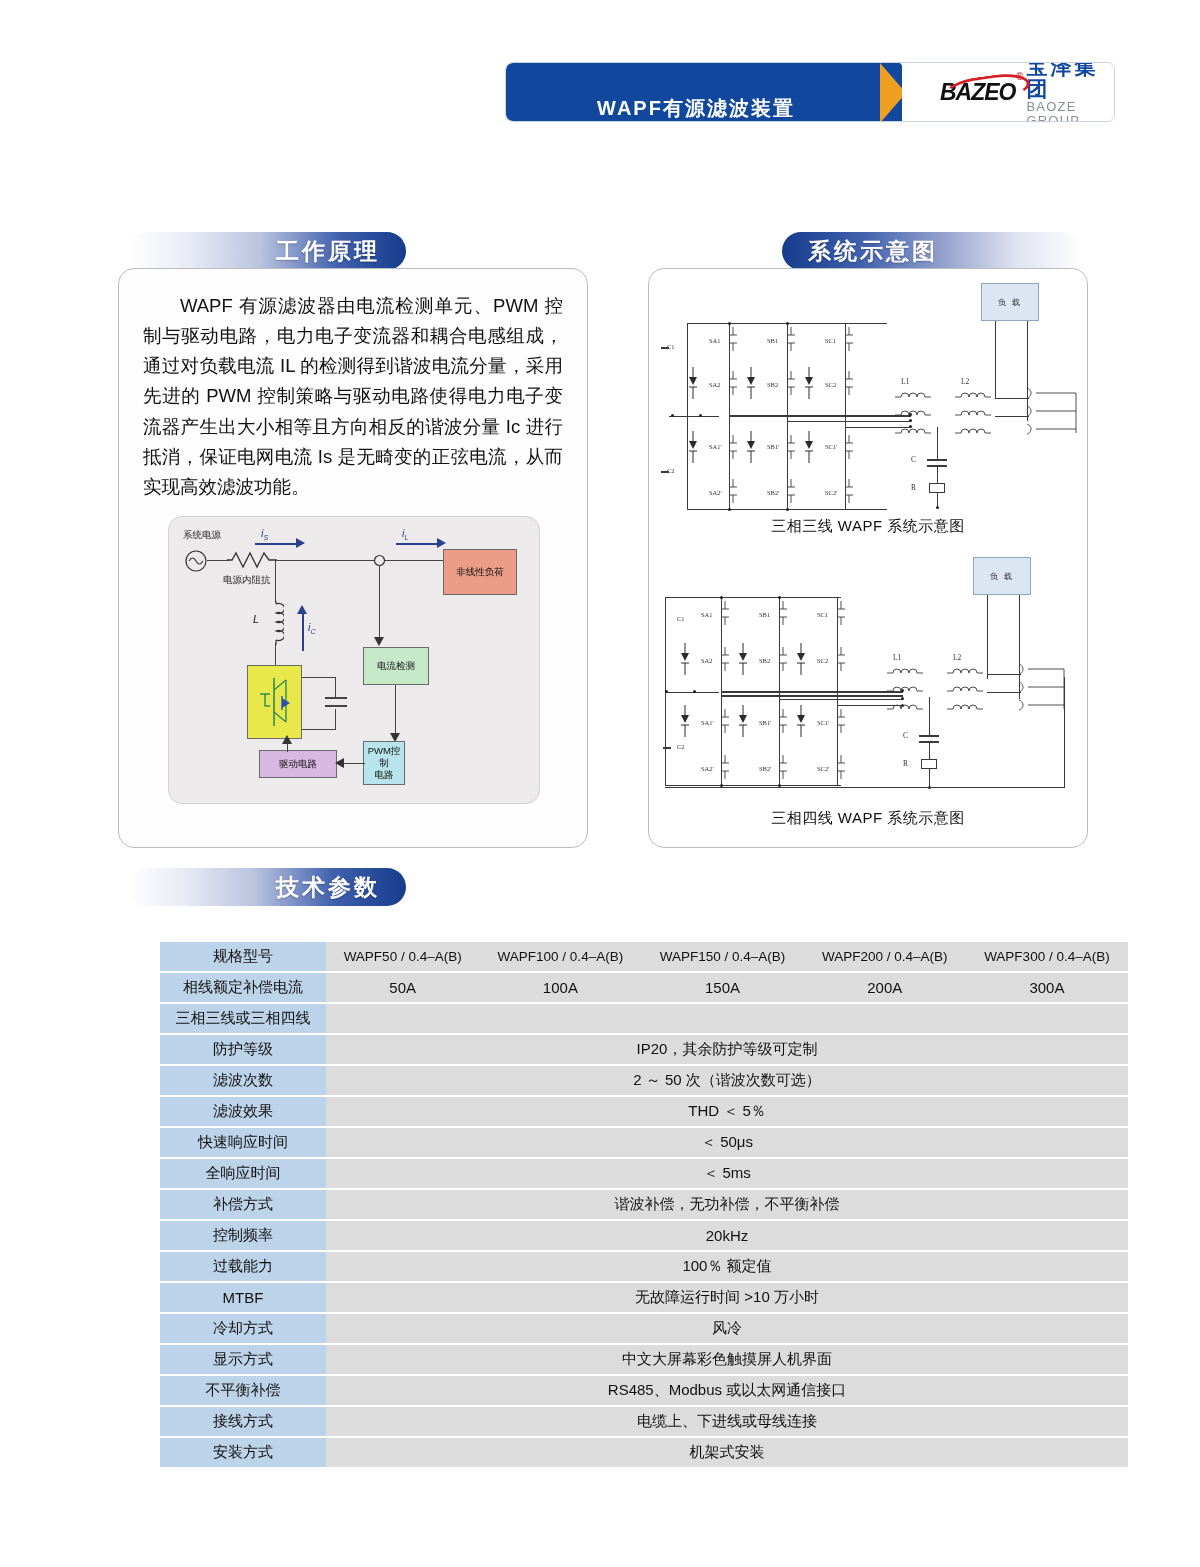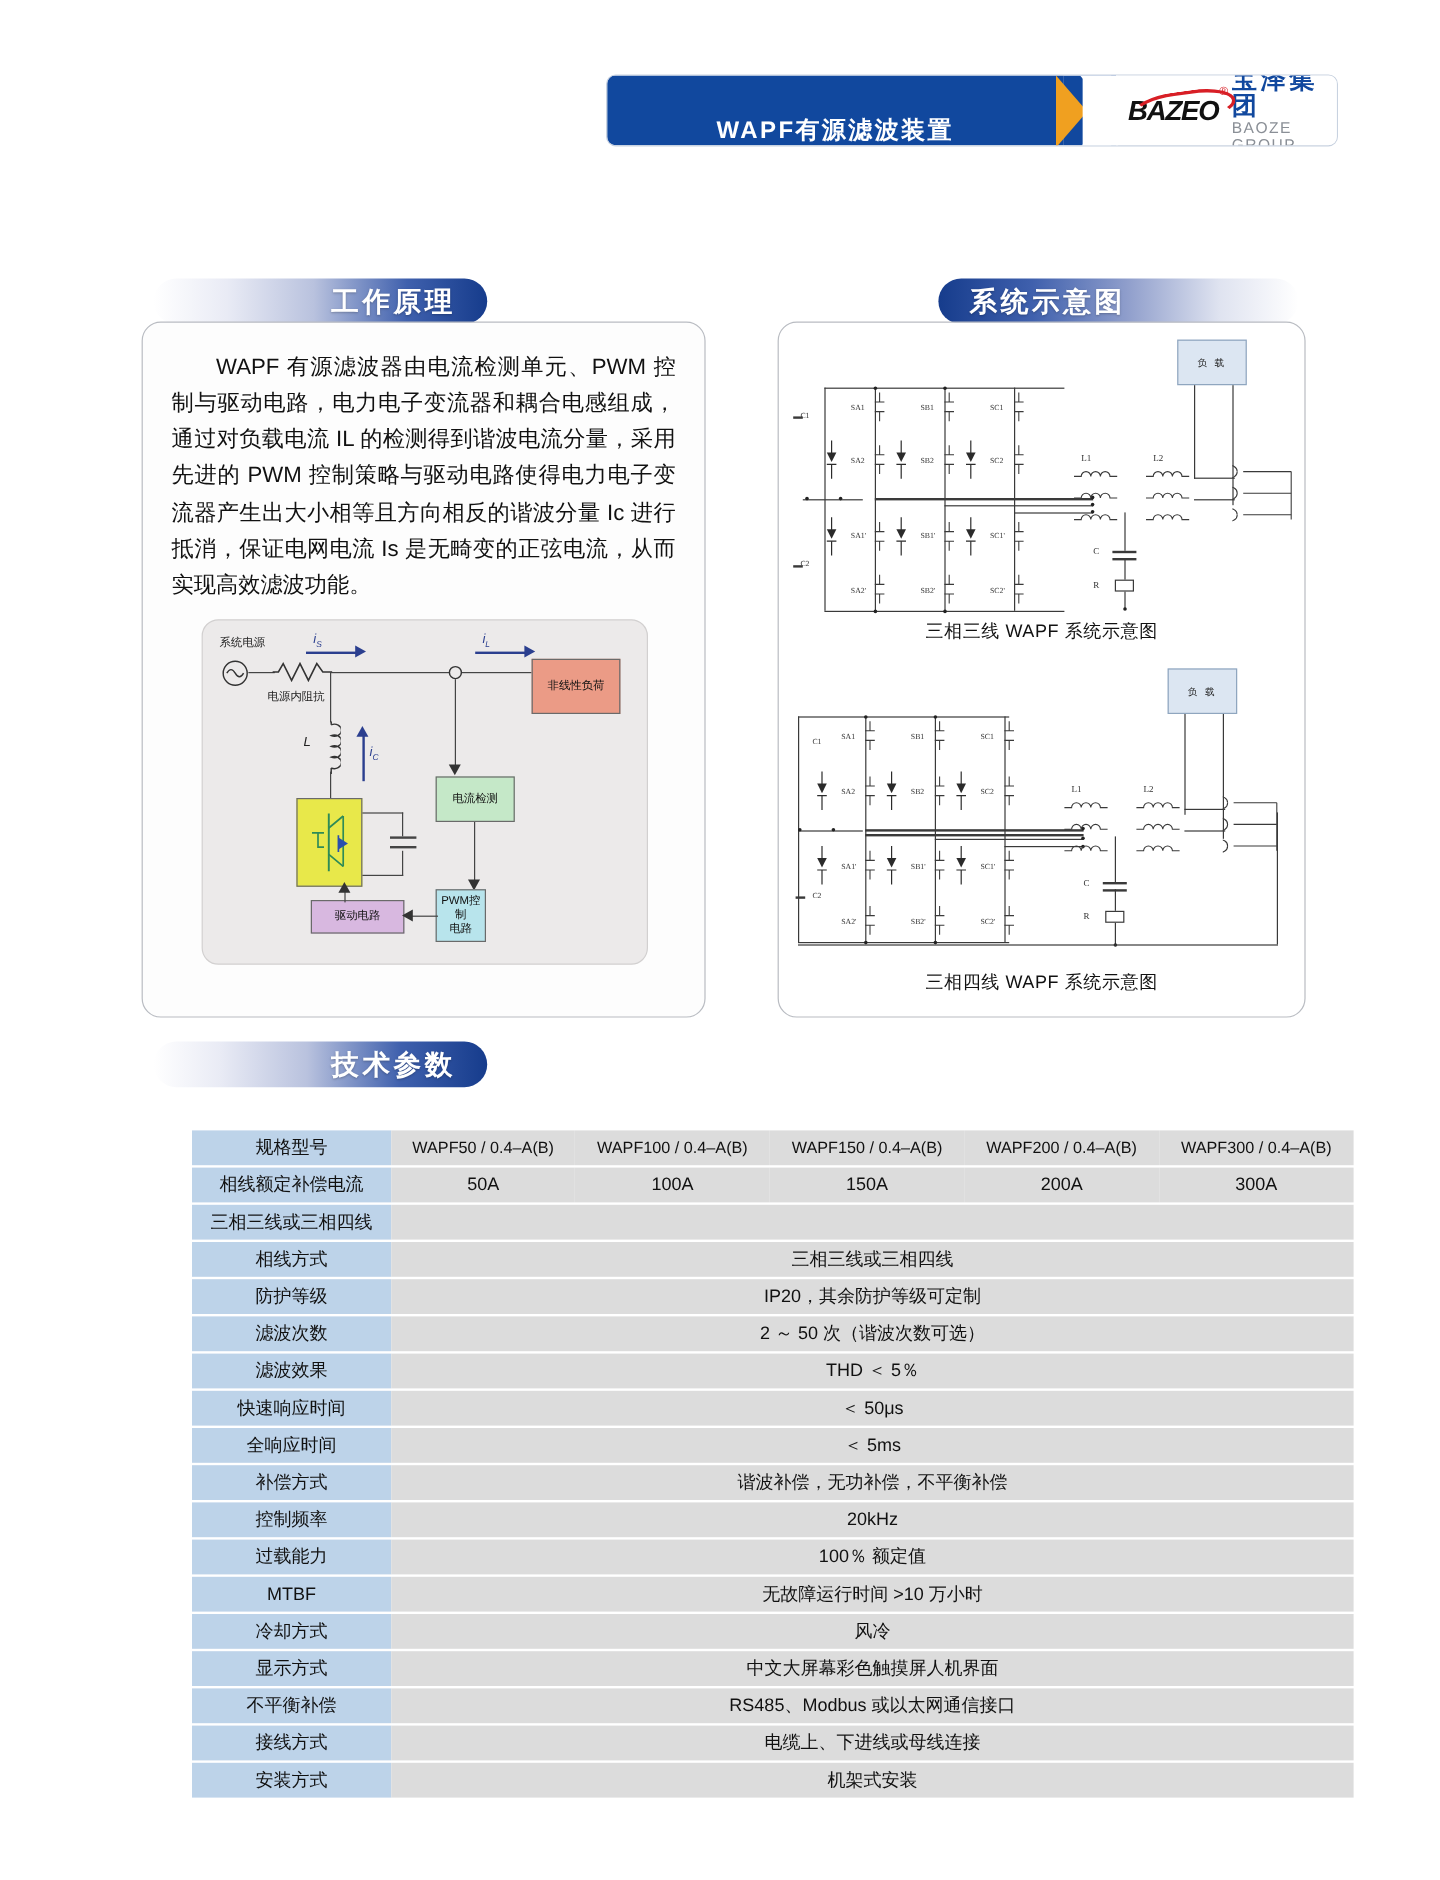--- a/index.html
+++ b/index.html
@@ -545,24 +545,20 @@
         <td class="td-val">100A</td>
         <td class="td-val">150A</td>
         <td class="td-val">200A</td>
         <td class="td-val">300A</td>
       </tr>
       <tr>
         <td class="th-label">三相三线或三相四线</td>
         <td class="td-val" colspan="5"></td>
       </tr>
       <tr>
-        <td class="th-label">相线方式</td>
-        <td class="td-val" colspan="5">三相三线或三相四线</td>
-      </tr>
-      <tr>
         <td class="th-label">防护等级</td>
         <td class="td-val" colspan="5">IP20，其余防护等级可定制</td>
       </tr>
       <tr>
         <td class="th-label">滤波次数</td>
         <td class="td-val" colspan="5">2 ～ 50 次（谐波次数可选）</td>
       </tr>
       <tr>
         <td class="th-label">滤波效果</td>
         <td class="td-val" colspan="5">THD ＜ 5％</td>

